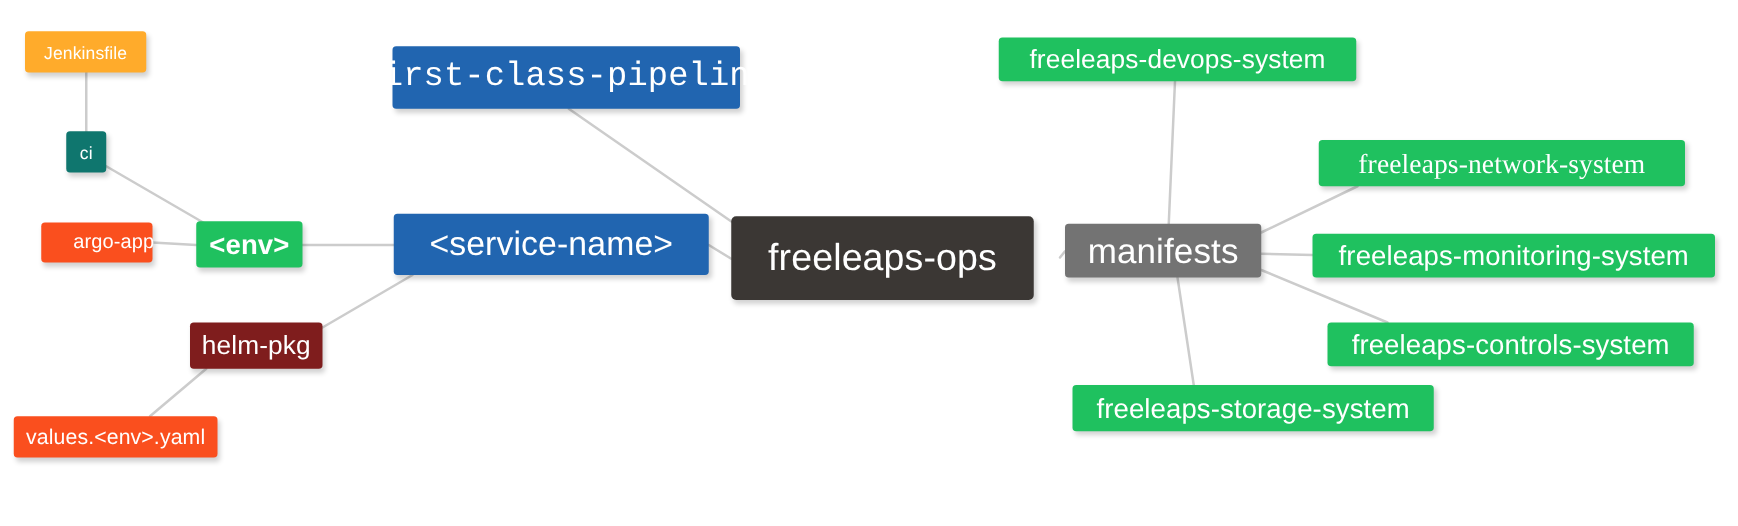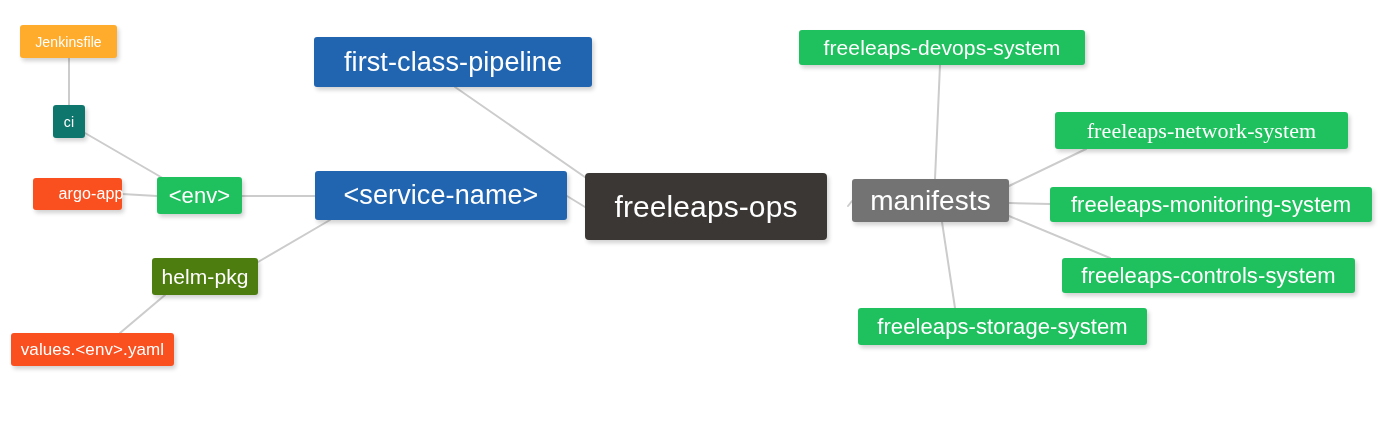--- a/index.html
+++ b/index.html
@@ -34,23 +34,23 @@
       <line x1="165" y1="295" x2="120" y2="333" stroke="#cccccc" stroke-width="2" stroke-linecap="round"></line>
       <line x1="935" y1="179" x2="940" y2="65" stroke="#cccccc" stroke-width="2" stroke-linecap="round"></line>
       <line x1="1009" y1="186" x2="1086" y2="149" stroke="#cccccc" stroke-width="2" stroke-linecap="round"></line>
       <line x1="1009" y1="203" x2="1050" y2="204" stroke="#cccccc" stroke-width="2" stroke-linecap="round"></line>
       <line x1="1009" y1="216" x2="1110" y2="258" stroke="#cccccc" stroke-width="2" stroke-linecap="round"></line>
       <line x1="942" y1="222" x2="955" y2="308" stroke="#cccccc" stroke-width="2" stroke-linecap="round"></line>
     </svg>
 <div class="node root" style="left: 585px; top: 173px; width: 242px; height: 67px; background: rgb(59, 55, 52); font-size: 30px;">freeleaps-ops</div>
     <div class="node" style="left: 315px; top: 171px; width: 252px; height: 49px; background: rgb(33, 101, 176); font-size: 27px;">&lt;service-name&gt;</div>
     <div class="node" style="left: 852px; top: 179px; width: 157px; height: 43px; background: #737373; font-size: 28px;">manifests</div>
-    <div class="node" style="left: 314px; top: 37px; width: 278px; height: 50px; background: rgb(33, 101, 176); font-size: 27px;">first-class-pipeline</div>
-    <div class="node" style="left: 157px; top: 177px; width: 85px; height: 37px; background: rgb(31, 193, 95); font-size: 22px;">&lt;env&gt;</div>
-    <div class="node" style="left: 152px; top: 258px; width: 106px; height: 37px; background: #4d7c0f; font-size: 21px;">helm-pkg</div>
+    <div class="node" style="left: 314px; top: 37px; width: 278px; height: 50px; background: rgb(33, 101, 176); font-size: 27px; font-family: Liberation Mono, monospace;">first-class-pipeline</div>
+    <div class="node" style="left: 157px; top: 177px; width: 85px; height: 37px; background: rgb(31, 193, 95); font-size: 22px; font-weight: bold;">&lt;env&gt;</div>
+    <div class="node" style="left: 152px; top: 258px; width: 106px; height: 37px; background: #7f1d1d; font-size: 21px;">helm-pkg</div>
     <div class="node" style="left: 53px; top: 105px; width: 32px; height: 33px; background: #0f766e; font-size: 14px;">ci</div>
     <div class="node" style="left: 33px; top: 178px; width: 89px; height: 32px; background: rgb(250, 79, 30); font-size: 16px; padding-left: 27px;">argo-app</div>
     <div class="node" style="left: 20px; top: 25px; width: 97px; height: 33px; background: rgb(255, 171, 43); font-size: 14px;">Jenkinsfile</div>
     <div class="node" style="left: 11px; top: 333px; width: 163px; height: 33px; background: rgb(250, 79, 30); font-size: 17px;">values.&lt;env&gt;.yaml</div>
     <div class="node" style="left: 799px; top: 30px; width: 286px; height: 35px; background: rgb(31, 193, 95); font-size: 21px;">freeleaps-devops-system</div>
     <div class="node" style="left: 1055px; top: 112px; width: 293px; height: 37px; background: rgb(31, 193, 95); font-size: 22px; font-family: Liberation Serif, serif;">freeleaps-network-system</div>
     <div class="node" style="left: 1050px; top: 187px; width: 322px; height: 35px; background: rgb(31, 193, 95); font-size: 22px;">freeleaps-monitoring-system</div>
     <div class="node" style="left: 1062px; top: 258px; width: 293px; height: 35px; background: rgb(31, 193, 95); font-size: 22px;">freeleaps-controls-system</div>
     <div class="node" style="left: 815px; top: 308px; width: 289px; height: 37px; background: rgb(31, 193, 95); font-size: 22px; margin-left: 43px;">freeleaps-storage-system</div>
   </div>

